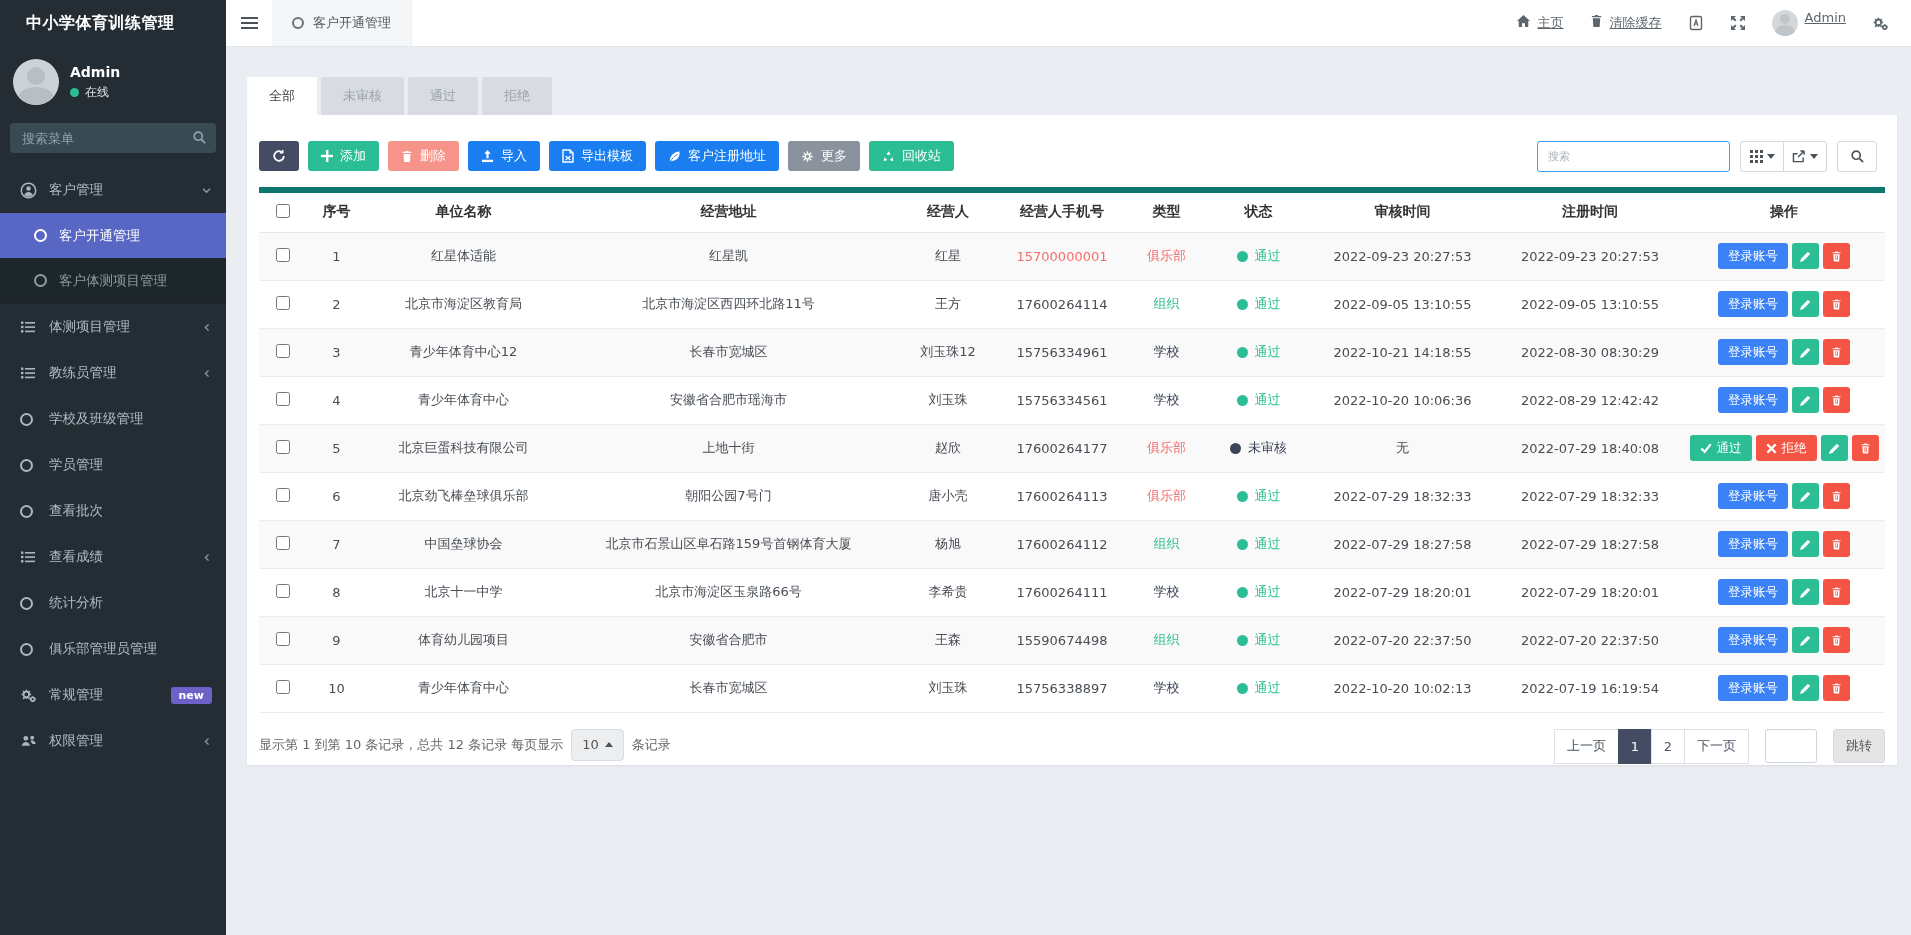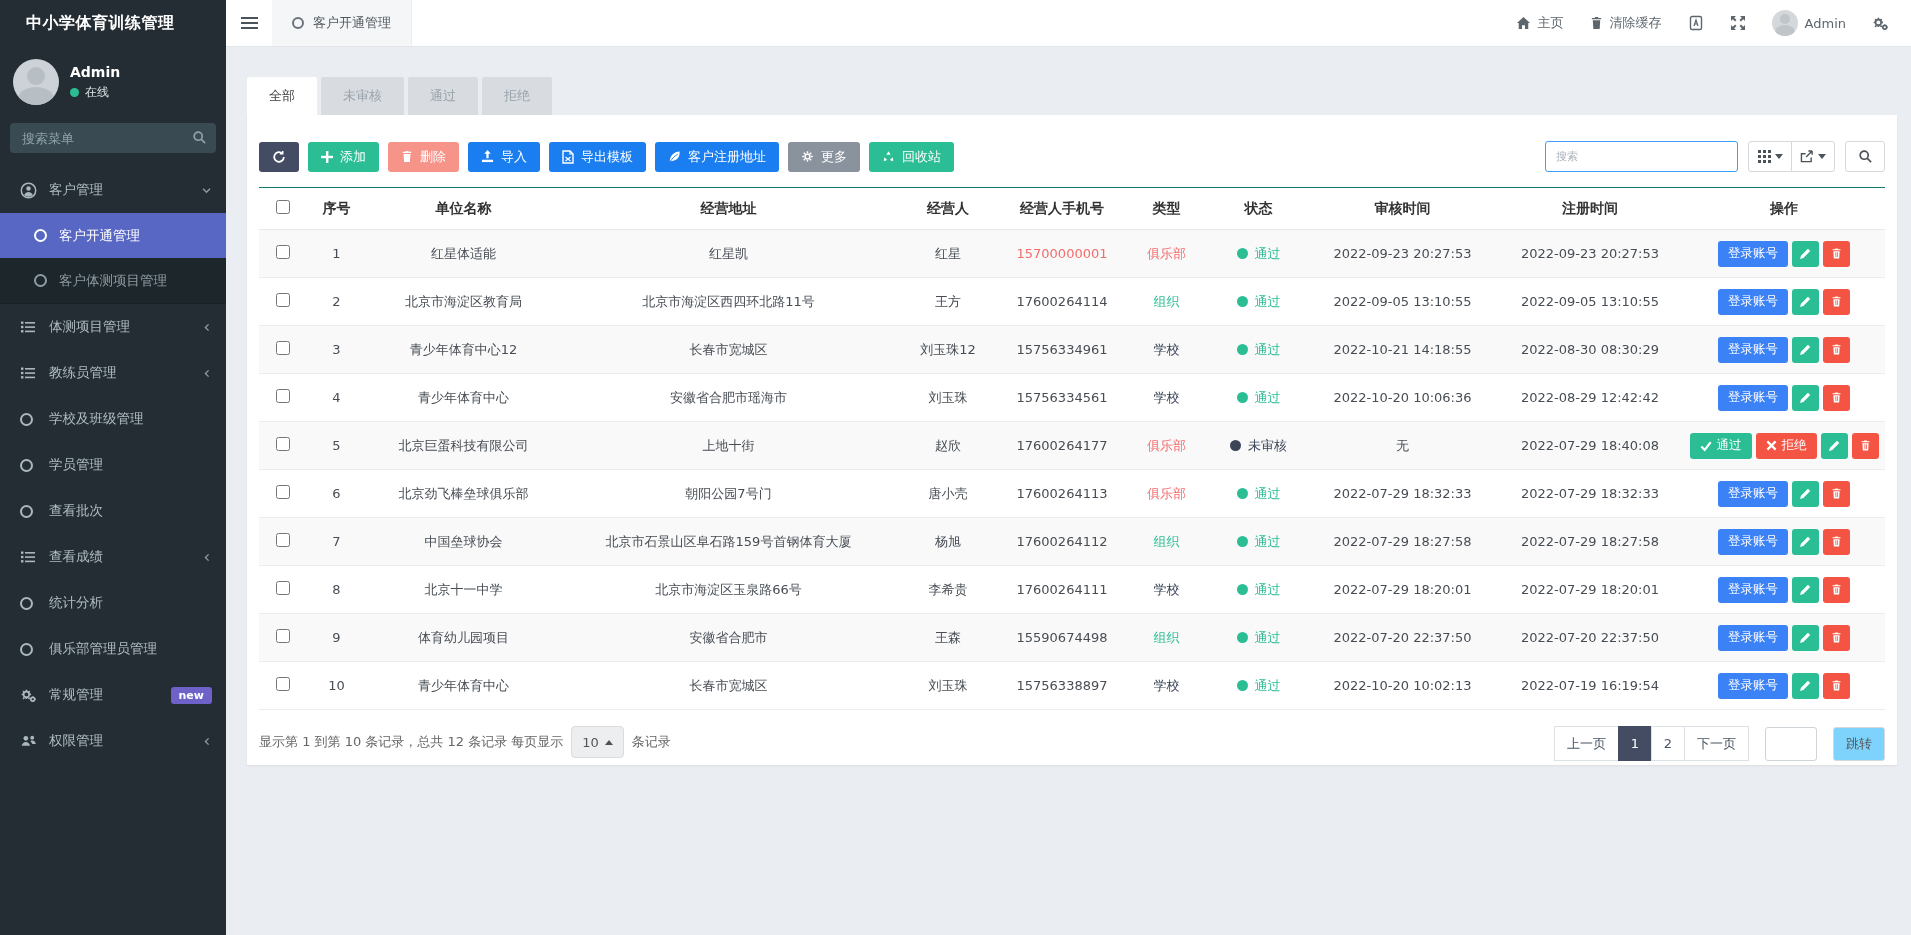--- a/index.html
+++ b/index.html
@@ -34,34 +34,34 @@
   .sep { border-bottom:1px solid #1a2226; }
   .badge-new { background:#6e62c8; color:#fff; font-size:11px; font-weight:bold; padding:2px 8px; border-radius:3px; }
   .ring-sm { width:13px; height:13px; border:2px solid #aab7be; border-radius:50%; flex:none; }
 
   
   .navbar { position:absolute; left:226px; top:0; width:1685px; height:47px; background:#fff; border-bottom:1px solid #e3e6e9; display:flex; align-items:stretch; }
   .hamburger { width:46px; display:flex; align-items:center; justify-content:center; color:#4a5359; cursor:pointer; font-size:17px; }
   .nav-tab { display:flex; align-items:center; gap:9px; background:#f5f6f7; padding:0 20px; color:#4f575e; font-size:13px; border-right:1px solid #eceef0; cursor:pointer; }
   .nav-tab .ring { width:12px; height:12px; border:2px solid #6a737b; border-radius:50%; }
   .nav-right { margin-left:auto; display:flex; align-items:center; gap:26px; padding-right:22px; color:#5d666d; font-size:13px; }
-  .nav-item { display:flex; align-items:center; gap:7px; cursor:pointer; }
+  .nav-item { display:flex; gap:7px; cursor:pointer;text-decoration:underline; }
   .nav-avatar { width:26px; height:26px; border-radius:50%; background:#d4d8db; position:relative; overflow:hidden; }
   .nav-avatar:before { content:""; position:absolute; left:8px; top:4px; width:10px; height:10px; border-radius:50%; background:#bfc5c9; }
   .nav-avatar:after { content:""; position:absolute; left:3px; top:15px; width:20px; height:14px; border-radius:50%; background:#bfc5c9; }
 
   
   .content { position:absolute; left:226px; top:47px; width:1685px; height:888px; }
   .ftabs { display:flex; gap:4px; margin:30px 16px 0 21px; }
   .ftab { height:38px; padding:0 22px; display:flex; align-items:center; background:#d8dce1; color:#99a3ab; font-size:13px; border-radius:2px 2px 0 0; cursor:pointer; }
   .ftab.active { background:#fff; color:#444; }
   .panel { position:relative; margin:0 14px 0 21px; background:#fff; height:650px; box-shadow:0 1px 2px rgba(0,0,0,.07); }
 
   
-  .toolbar { display:flex; align-items:center; padding:26px 12px 0 12px; gap:9px; }
+  .toolbar { display:flex; padding:26px 20px 0 12px; gap:9px; }
   .tbtn { height:30px; border:none; border-radius:3px; color:#fff; font-size:13px; display:flex; align-items:center; gap:7px; padding:0 13px; cursor:pointer; font-family:inherit; }
   .tbtn svg { flex:none; }
   .tb-dark { background:#444c63; }
   .tb-green { background:#2bbe94; }
   .tb-salmon { background:#f6948a; }
   .tb-blue { background:#1a7ef0; }
   .tb-gray { background:#8a929e; }
   .tool-right { margin-left:auto; display:flex; align-items:center; gap:10px; }
   .tsearch { width:193px; height:31px; border:1px solid #3f9ef8; border-radius:3px; padding:0 10px; font-size:11px; color:#444; outline:none; font-family:inherit; }
   .tsearch::placeholder { color:#aab2b9; }
@@ -69,21 +69,21 @@
   .gbtn { width:44px; height:31px; background:#fff; border:1px solid #d5d9dd; display:flex; align-items:center; justify-content:center; gap:4px; color:#4a5359; cursor:pointer; }
   .btn-group .gbtn:first-child { border-radius:3px 0 0 3px; }
   .btn-group .gbtn:last-child { border-radius:0 3px 3px 0; margin-left:-1px; }
   .gbtn.single { border-radius:3px; width:40px; }
   .caret { width:0; height:0; border-left:4px solid transparent; border-right:4px solid transparent; border-top:5px solid #4a5359; }
   .caret-up { width:0; height:0; border-left:4px solid transparent; border-right:4px solid transparent; border-bottom:5px solid #4a5359; display:inline-block; margin-left:6px; }
 
   
   .tblwrap { margin:15px 12px 0 12px; }
   table { width:100%; border-collapse:collapse; table-layout:fixed; }
-  thead th { height:42px; font-size:14px; font-weight:bold; color:#333; border-top:1px solid #0f766e; border-bottom:1px solid #e8e8e8; text-align:center; }
+  thead th { height:42px; font-size:14px; font-weight:bold; color:#333; border-top:6px solid #0f766e; border-bottom:1px solid #e8e8e8; text-align:center; }
   tbody td { height:48px; text-align:center; font-size:13px; color:#474d54; border-bottom:1px solid #ececec; overflow:hidden; white-space:nowrap; }
   tbody tr.odd { background:#f9f9f9; }
   input[type=checkbox] { width:14px; height:14px; cursor:pointer; }
   .t-red { color:#f56c6c; }
   .ty-club { color:#f56c6c; }
   .ty-org { color:#2bbe94; }
   .ty-school { color:#3c4558; }
   .stwrap { display:inline-flex; align-items:center; gap:7px; }
   .stdot { width:11px; height:11px; border-radius:50%; }
   .st-ok .stdot { background:#2bbe94; } .st-ok .st-text { color:#2bbe94; }
@@ -97,21 +97,21 @@
 
   
   .tfoot { display:flex; align-items:flex-start; padding:16px 12px 0 12px; color:#666; }
   .summary { display:flex; align-items:center; gap:8px; }
   .pagesize { background:#eceef0; border:1px solid #d8dcdf; border-radius:4px; height:32px; padding:0 10px; display:flex; align-items:center; color:#555; cursor:pointer; }
   .pager { margin-left:auto; display:flex; align-items:center; }
   .pbtn { min-width:34px; height:35px; border:1px solid #dde1e5; background:#fff; color:#4a5563; display:flex; align-items:center; justify-content:center; padding:0 12px; cursor:pointer; margin-left:-1px; font-size:13px; }
   .pbtn.num { padding:0; }
   .pbtn.active { background:#434c62; border-color:#434c62; color:#fff; }
   .jumpbox { width:52px; height:34px; border:1px solid #cfd4d9; border-radius:3px; margin-left:16px; outline:none; padding:0 6px; font-family:inherit; }
-  .jumpbtn { height:34px; padding:0 12px; margin-left:16px; background:#7dd3fc; border:1px solid #d5d9dd; border-radius:3px; color:#555; cursor:pointer; font-size:13px; font-family:inherit; }
+  .jumpbtn { height:34px; padding:0 12px; margin-left:16px; background:#e5e5e5; border:1px solid #d5d9dd; border-radius:3px; color:#555; cursor:pointer; font-size:13px; font-family:inherit; }
 </style>
 </head>
 <body>
 
 <div class="sidebar">
   <div class="brand">中小学体育训练管理</div>
   <div class="userpanel">
     <div class="avatar"></div>
     <div class="uinfo">
       <div class="uname">Admin</div>

